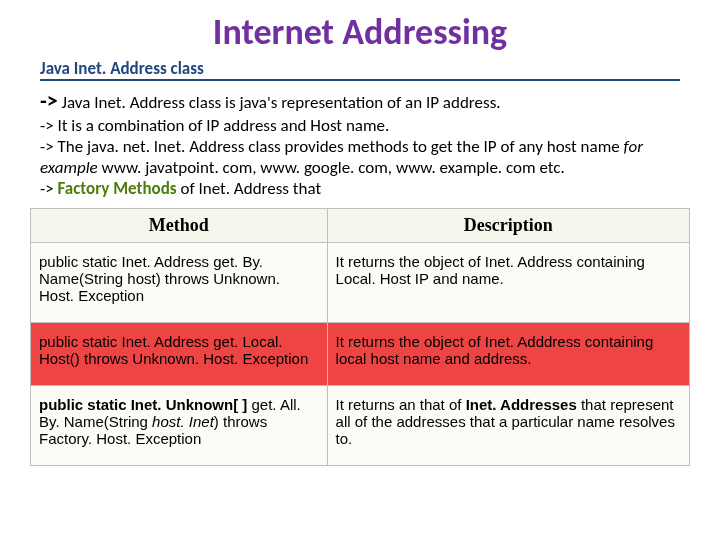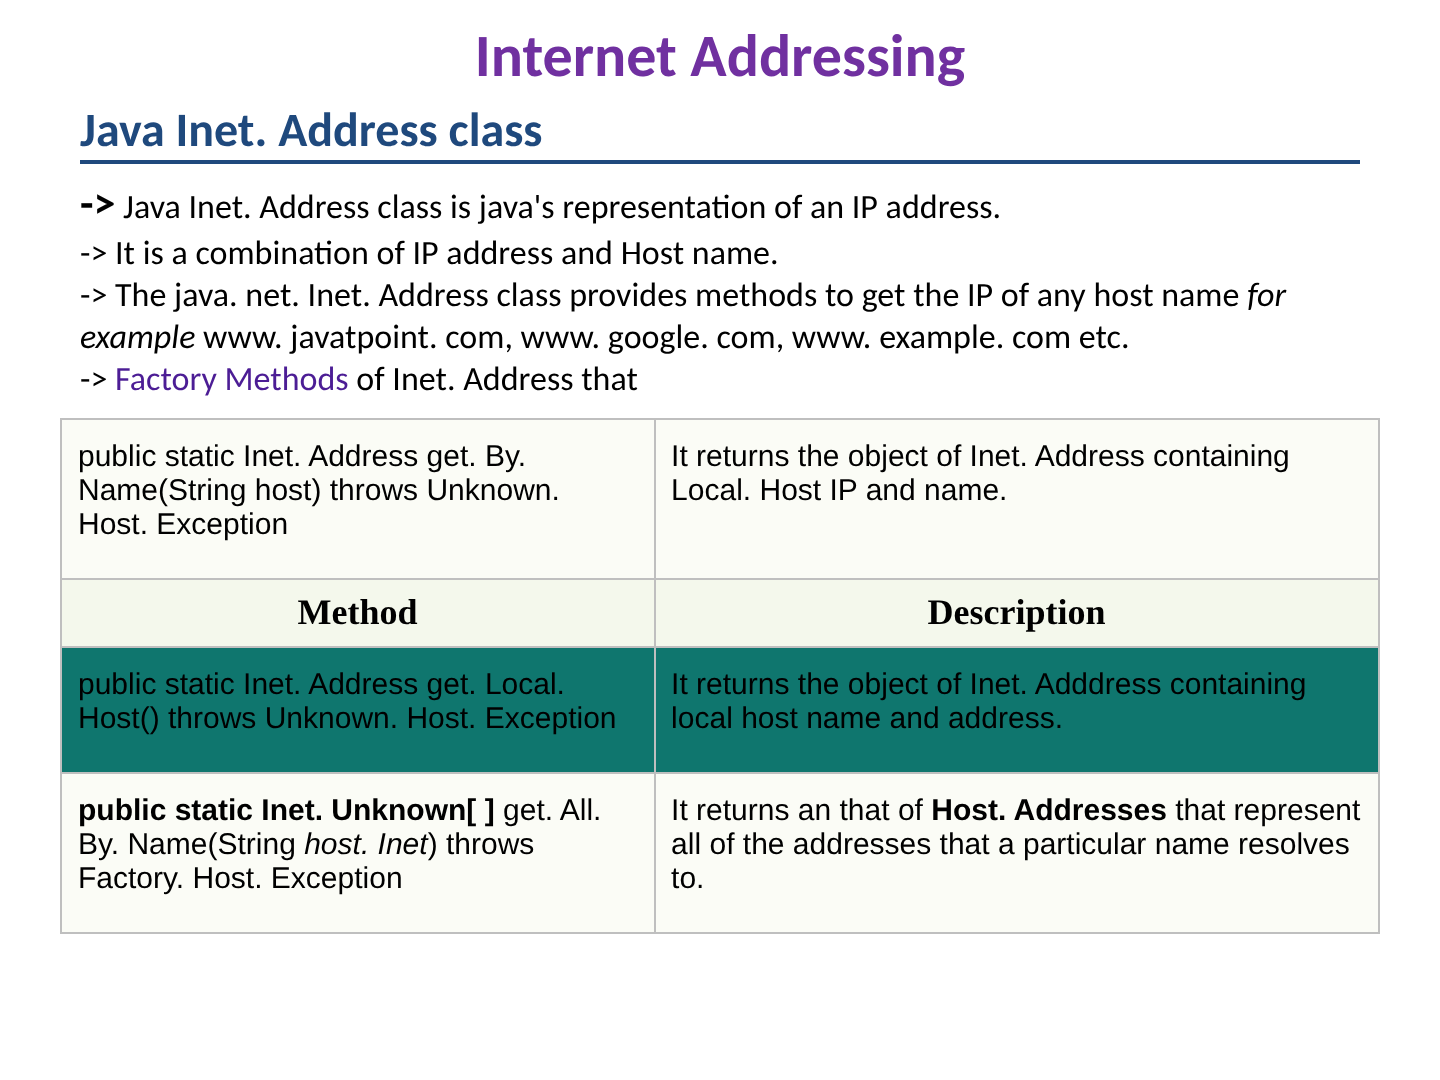--- a/index.html
+++ b/index.html
@@ -7,47 +7,47 @@
     padding: 10px 30px;
     font-family: "Segoe UI", Calibri, Arial, sans-serif;
     width: 720px;
     height: 540px;
     box-sizing: border-box;
     color: #000;
     background: #fff;
   }
   .title {
     text-align: center;
-    font-size: 30px;
+    font-size: 36px;
     font-weight: bold;
     color: #7030a0;
     margin: 0 0 4px 0;
   }
   .subtitle {
-    font-size: 24px;
+    font-size: 17px;
     font-weight: bold;
     color: #1f497d;
     border-bottom: 2px solid #1f497d;
     margin: 0 10px 6px 10px;
     padding-bottom: 0;
   }
   .body-block {
     font-size: 17px;
     line-height: 1.25;
     margin: 0 10px 8px 10px;
   }
   .arrow-lg {
     font-size: 22px;
     font-weight: bold;
   }
   .italic { font-style: italic; }
   .bold  { font-weight: bold; }
   .fm {
-    color: #4c1d95;
-    font-weight: normal;
+    color: #4d7c0f;
+    font-weight: bold;
   }
 
   table {
     border-collapse: collapse;
     width: 100%;
     table-layout: fixed;
   }
   col.col-method { width: 45%; }
   col.col-desc   { width: 55%; }
   th {
@@ -60,21 +60,21 @@
     background: #f4f8ec;
   }
   td {
     font-family: Arial, Helvetica, sans-serif;
     font-size: 15px;
     vertical-align: top;
     padding: 10px 8px 18px 8px;
     border: 1px solid #bfbfbf;
     background: #fbfcf6;
   }
-  tr.row-alt td { background: #0f766e; }
+  tr.row-alt td { background: #ef4444; }
 </style>
 </head>
 <body>
 
 <div class="title">Internet Addressing</div>
 <div class="subtitle">Java Inet. Address class</div>
 
 <div class="body-block">
   <span class="arrow-lg">-&gt;</span><span> Java Inet. Address class is java's representation of  an IP address.</span><br>
   <span>-&gt; It is a combination of IP address and Host name.</span><br>
@@ -82,33 +82,33 @@
   <span>-&gt; </span><span class="fm">Factory Methods</span><span> of Inet. Address that</span>
 </div>
 
 <table>
   <colgroup>
     <col class="col-method">
       <col class="col-desc">
   </colgroup>
   <tbody>
       <tr>
+    <th>Method</th>
+    <th>Description</th>
+  </tr>
+  <tr>
     <td>public static Inet. Address get. By. Name(String host) throws Unknown. Host. Exception</td>
     <td>It returns the object of Inet. Address containing Local. Host IP and name.</td>
-  </tr>
-  <tr>
-    <th>Method</th>
-    <th>Description</th>
   </tr>
   <tr class="row-alt">
     <td>public static Inet. Address get. Local. Host() throws Unknown. Host. Exception</td>
     <td>It returns the object of Inet. Adddress containing local host name and address.</td>
   </tr>
   <tr>
     <td>
       <span class="bold">public static Inet. Unknown[ ] </span><span>get. All. By. Name(String </span><span class="italic">host. Inet</span><span>) throws Factory. Host. Exception</span>
     </td>
     <td>
-      <span>It returns an that of </span><span class="bold">Host. Addresses </span><span>that represent all of the addresses that a particular name resolves to.</span>
+      <span>It returns an that of </span><span class="bold">Inet. Addresses </span><span>that represent all of the addresses that a particular name resolves to.</span>
     </td>
   </tr>
 </tbody>
   </table>
 
 </body></html>

